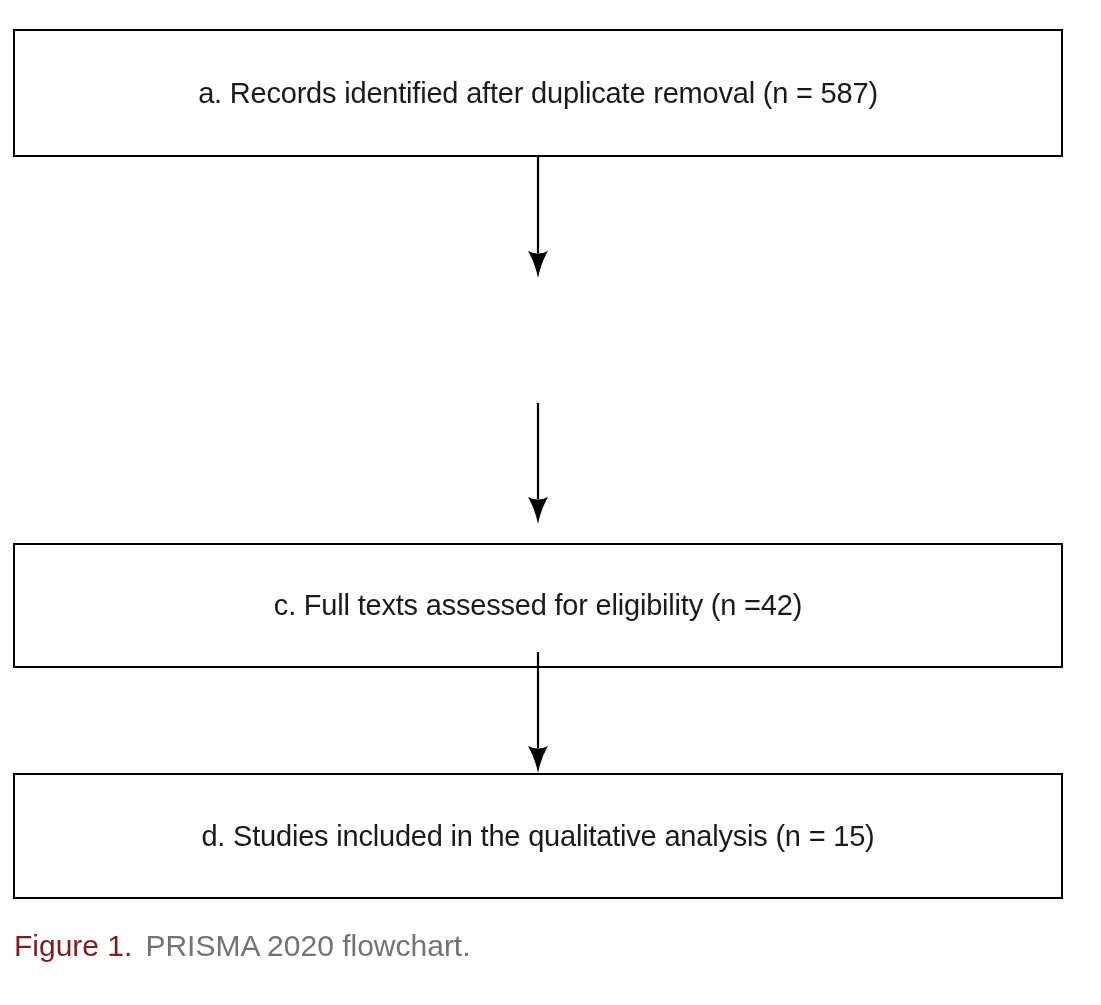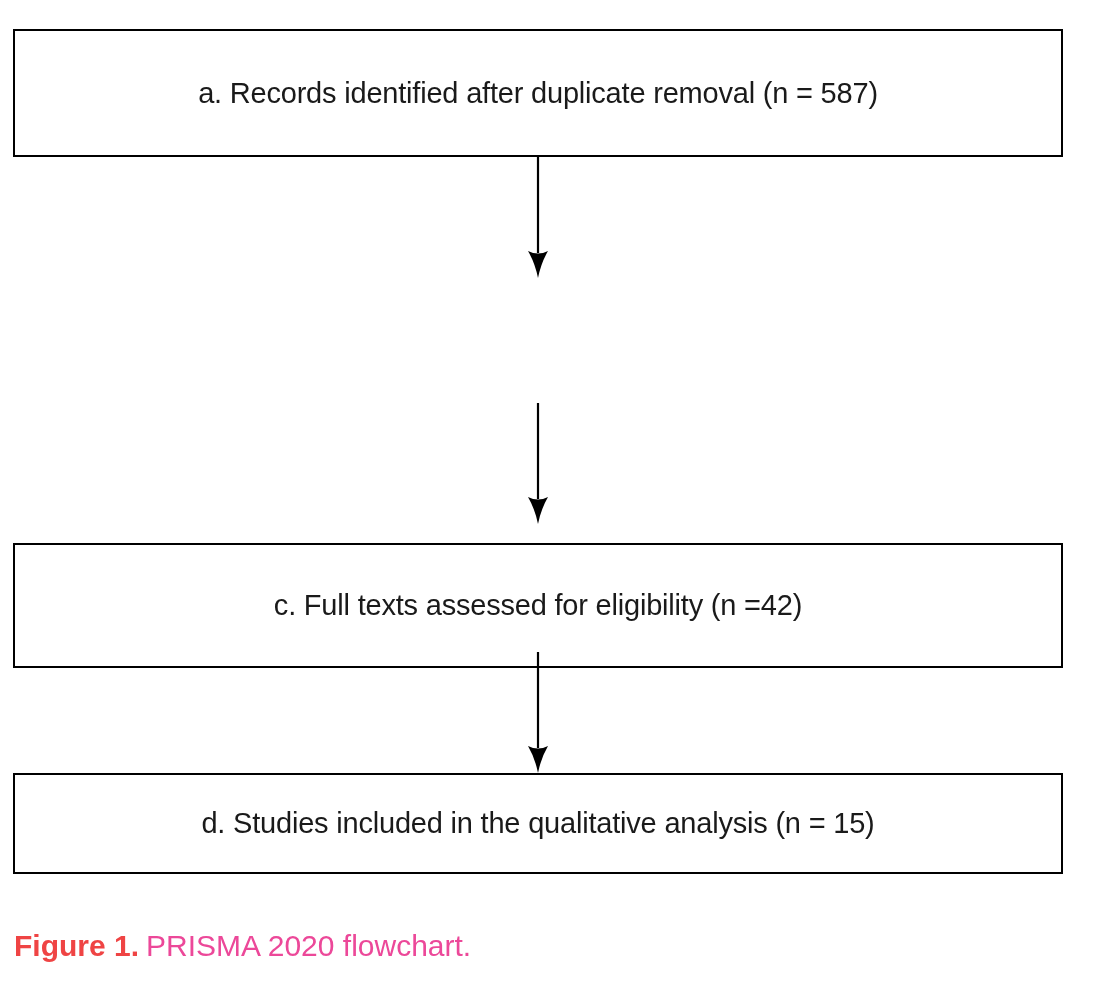--- a/index.html
+++ b/index.html
@@ -27,47 +27,47 @@
     align-items: center;
     justify-content: center;
     text-align: center;
     font-size: 29px;
     color: #1a1a1a;
     letter-spacing: -0.2px;
   }
   .box-a { top: 29px;  height: 128px; }
   .box-b { top: 277px; height: 126px; }
   .box-c { top: 524px; height: 125px; margin-top: 19px; }
-  .box-d { top: 773px; height: 101px; text-align: center; }
+  .box-d { top: 773px; height: 126px; text-align: center; }
 
   .flow-arrow {
     position: absolute;
     left: 525px;
     width: 26px;
     height: 121px;
   }
   .arrow-1 { top: 157px; }
   .arrow-2 { top: 403px; }
   .arrow-3 { top: 652px; }
 
   .figure-caption {
     position: absolute;
     left: 14px;
     top: 929px;
     font-size: 30px;
     color: #1a1a1a;
     white-space: nowrap;
   }
   .figure-caption .caption-label {
-    font-weight: bold;
-    color: #ef4444;
+    font-weight: normal;
+    color: #7f1d1d;
   }
   .figure-caption .caption-text {
-    margin-left: 7px;
-    color: #ec4899;
+    margin-left: 13px;
+    color: #737373;
   }
 </style>
 </head>
 <body>
 
 <div class="figure-canvas">
 
   <div class="flow-box box-a">
     <span>a. Records identified after duplicate removal (n = 587)</span>
   </div>

